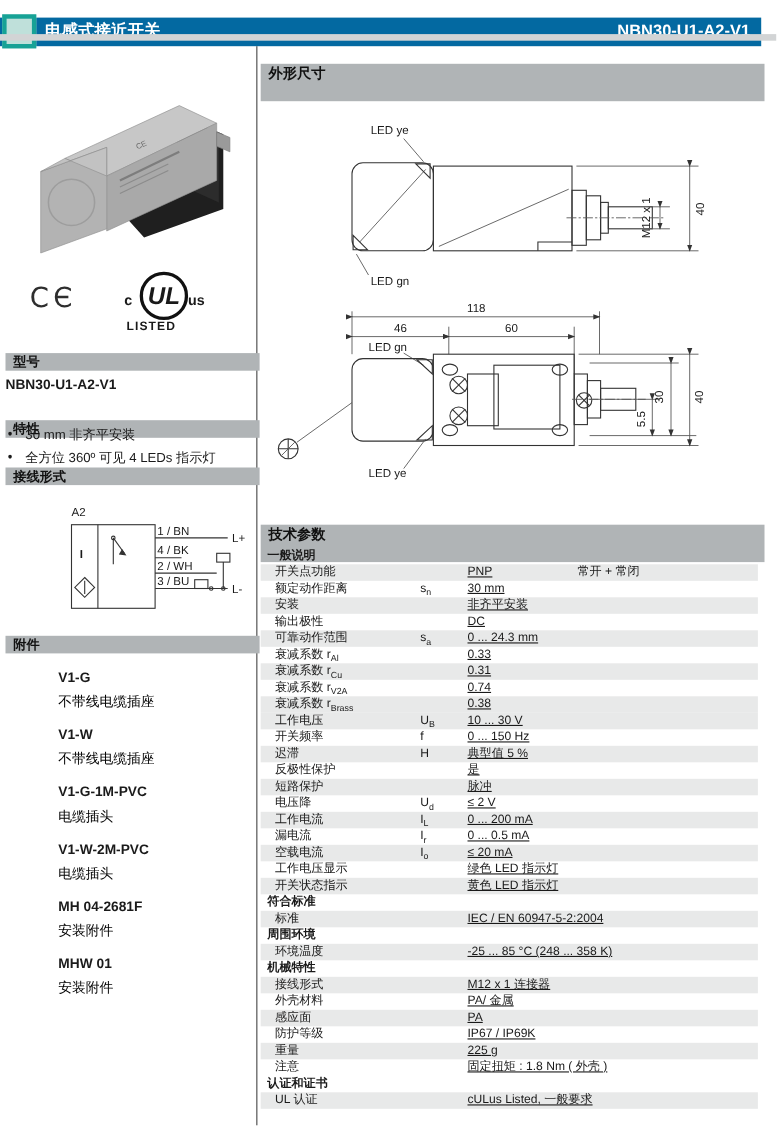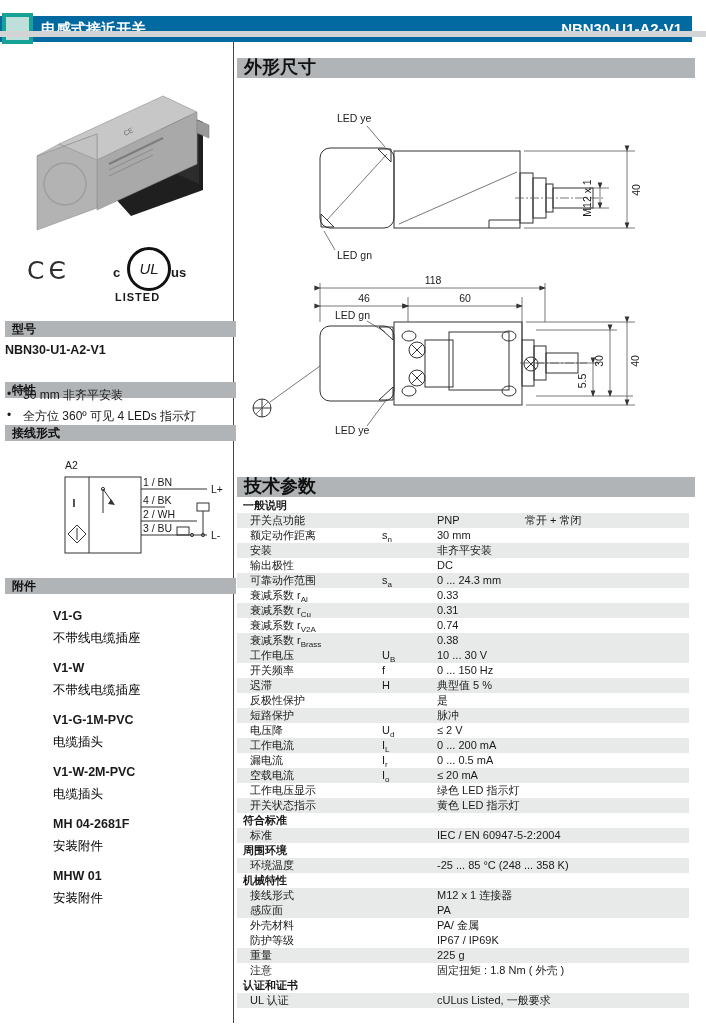--- a/index.html
+++ b/index.html
@@ -9,32 +9,32 @@
   .header-bar{position:absolute;left:0;top:5px;width:692px;height:26px;background:#0369a1;margin-top:11px;}
   .logo-square{position:absolute;left:2px;top:-3px;width:23px;height:23px;
                background:#bfe0da;border:4px solid #17a296;}
   .header-title{position:absolute;left:41px;top:0;height:26px;line-height:26px;
                 color:#fff;font-weight:bold;font-size:15px;}
   .header-model{position:absolute;right:10px;top:0;height:26px;line-height:26px;
                 color:#fff;font-weight:bold;font-size:15px;}
   .subbar{position:absolute;left:0;top:31px;width:706px;height:6px;background:#d2d4d5;}
   .divider{position:absolute;left:233px;top:42px;width:1px;height:981px;background:#444;}
 
-  .section-bar{background:#b0b4b6;font-weight:bold;font-size:18px;color:#111;
-               height:20px;line-height:18px;padding-left:7px;}
+  .section-bar{background:#b0b4b6;font-weight:bold;font-size:13px;color:#111;
+               height:34px;line-height:18px;padding-left:7px;}
   
   .left-col{position:absolute;left:5px;top:0;width:224px;}
   .lbar{position:absolute;left:0;width:224px;height:16px;line-height:16px;font-size:12px;}
   .photo-svg{position:absolute;left:8px;top:58px;}
   .ce-mark{position:absolute;left:22px;top:256px;font-size:25px;letter-spacing:4px;color:#2e2e2e;
            font-family:"DejaVu Sans",sans-serif;}
   .ul-logo{position:absolute;left:96px;top:247px;width:110px;height:58px;}
   .ul-circle{position:absolute;left:26px;top:0;width:38px;height:38px;border:3px solid #111;
              border-radius:50%;text-align:center;}
-  .ul-mark{font-weight:normal;font-style:italic;font-size:15px;line-height:38px;}
+  .ul-mark{font-weight:bold;font-style:italic;font-size:22px;line-height:38px;}
   .ul-c{position:absolute;left:12px;top:18px;font-weight:bold;font-size:13px;}
   .ul-us{position:absolute;left:70px;top:18px;font-weight:bold;font-size:13px;}
   .ul-listed{position:absolute;left:14px;top:44px;font-weight:bold;font-size:11px;letter-spacing:1px;}
   .model-value{position:absolute;left:0;top:343px;font-weight:bold;font-size:12.5px;}
   .feat-list{position:absolute;left:0;top:387px;width:224px;font-size:12px;}
   .feat{margin-bottom:4px;display:flex;}
   .feat .bullet{width:16px;padding-left:2px;}
   .wiring-svg{position:absolute;left:42px;top:455px;}
   .acc-list{position:absolute;left:0;top:593px;width:224px;margin-left:48px;}
   .acc-name{font-weight:bold;font-size:12.5px;margin-top:16px;line-height:14px;}
@@ -42,21 +42,21 @@
   
   .dims-bar{position:absolute;left:237px;top:58px;width:451px;}
   .dims-svg{position:absolute;left:237px;top:78px;}
   .tech-bar{position:absolute;left:237px;top:477px;width:451px;}
   .tech-table{position:absolute;left:237px;top:498px;width:452px;font-size:11px;}
   .trow{position:relative;height:15px;line-height:15px;}
   .trow.stripe{background:#e8e9e9;}
   .thead{font-weight:bold;padding-left:6px;height:15px;line-height:15px;}
   .tl{position:absolute;left:13px;white-space:nowrap;}
   .ts{position:absolute;left:145px;}
-  .tv{position:absolute;left:200px;white-space:nowrap;}
+  .tv{position:absolute;left:188px;white-space:nowrap;text-decoration:underline;}
   .tv2{position:absolute;left:288px;white-space:nowrap;}
   sub{font-size:8px;}
   
   .ln{stroke:#333;stroke-width:1;fill:none;}
   .thin{stroke:#555;stroke-width:0.8;fill:none;}
   .svgtxt{font-family:"Liberation Sans",sans-serif;font-size:10.5px;fill:#1a1a1a;}
 </style>
 </head>
 <body>
 
@@ -365,29 +365,29 @@
       <div class="trow thead">周围环境</div>
       <div class="trow stripe">
         <span class="tl">环境温度</span>
         <span class="tv">-25 ... 85 °C (248 ... 358 K)</span>
       </div>
       <div class="trow thead">机械特性</div>
       <div class="trow stripe">
         <span class="tl">接线形式</span>
         <span class="tv">M12 x 1 连接器</span>
       </div>
+      <div class="trow">
+        <span class="tl">外壳材料</span>
+        <span class="tv">PA/ 金属</span>
+      </div>
       <div class="trow stripe">
         <span class="tl">感应面</span>
         <span class="tv">PA</span>
       </div>
       <div class="trow">
-        <span class="tl">外壳材料</span>
-        <span class="tv">PA/ 金属</span>
-      </div>
-      <div class="trow">
         <span class="tl">防护等级</span>
         <span class="tv">IP67 / IP69K</span>
       </div>
       <div class="trow stripe">
         <span class="tl">重量</span>
         <span class="tv">225 g</span>
       </div>
       <div class="trow">
         <span class="tl">注意</span>
         <span class="tv">固定扭矩 : 1.8 Nm ( 外壳 )</span>

